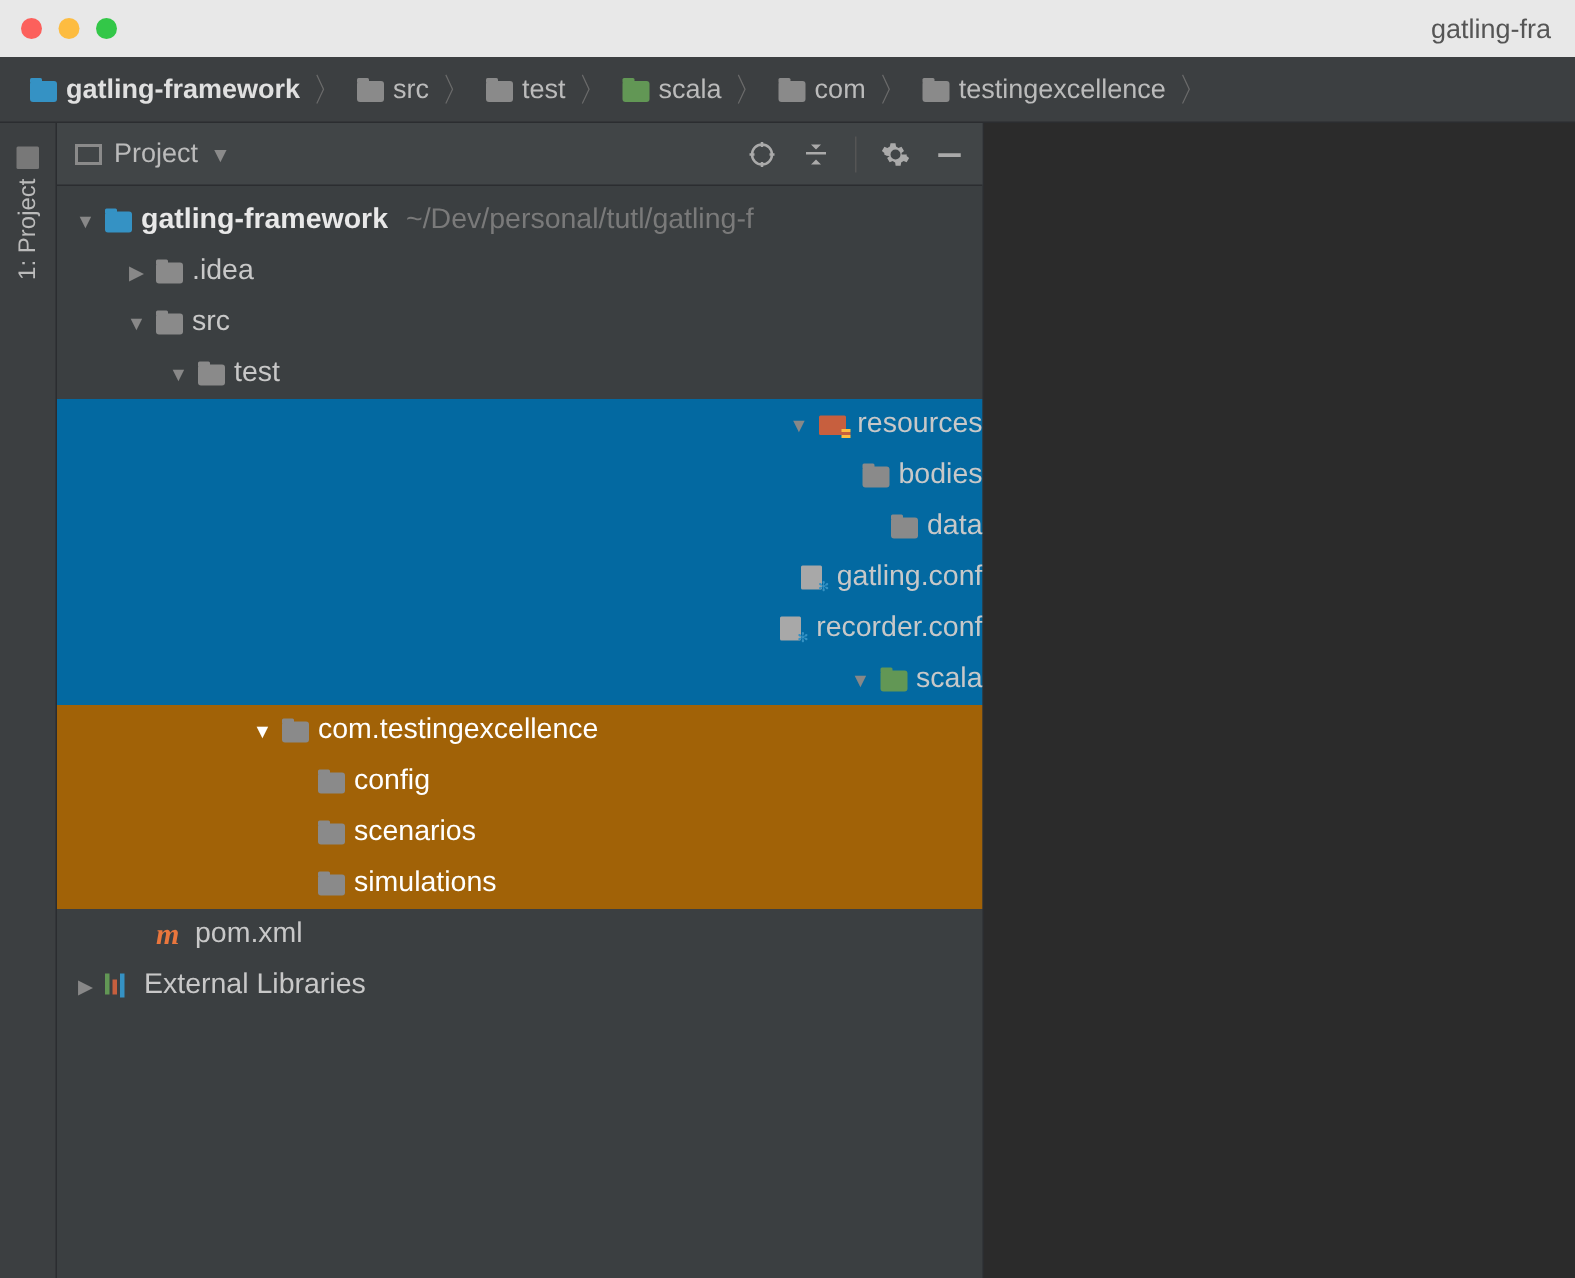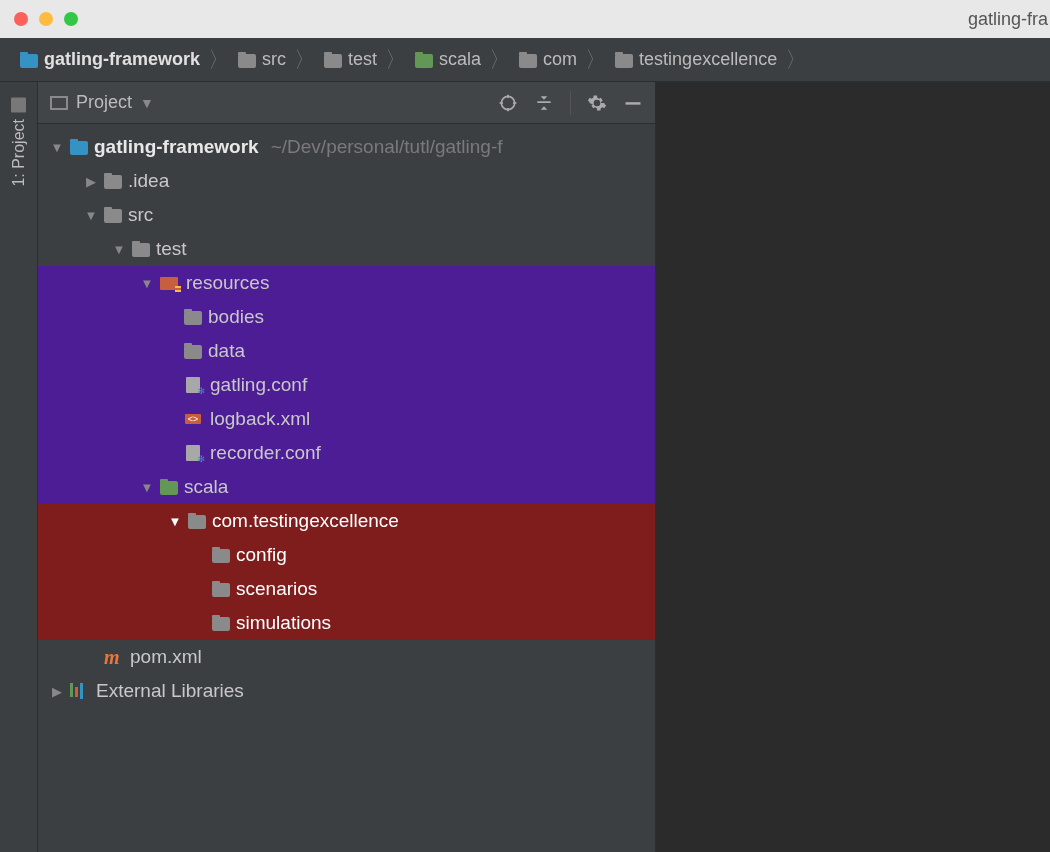--- a/index.html
+++ b/index.html
@@ -18,21 +18,21 @@
     background: #e8e8e8;
     display: flex;
     align-items: center;
     padding-left: 14px;
     gap: 11px;
   }
   .tl-circle { width: 14px; height: 14px; border-radius: 50%; }
   .tl-close { background: #fc605c; }
   .tl-min { background: #fdbc40; }
   .tl-max { background: #33c748; }
-  .titlebar-title { flex: 1; text-align: right; color: #555; font-size: 18px; padding-right: 2px; }
+  .titlebar-title { flex: 1; text-align: right; color: #555; font-size: 18px; padding-right: 16px; }
 
   
   .breadcrumb {
     height: 44px;
     background: #3c3f41;
     border-bottom: 1px solid #2b2d30;
     display: flex;
     align-items: center;
     padding-left: 16px;
     gap: 4px;
@@ -115,23 +115,23 @@
 
   
   .tree { padding: 6px 0; font-size: 19px; overflow-x:hidden; white-space:nowrap; }
   .tree-row {
     display: flex;
     align-items: center;
     height: 34px;
     padding-left: 12px;
     gap: 6px;
   }
-  .tree-row.selected-group { background: #7f1d1d; color: #fff; }
+  .tree-row.selected-group { background: #a16207; color: #fff; }
   .tree-row.selected-group .row-label { color: #fff; }
-  .tree-row.resource-group { background: #4c1d95; }
+  .tree-row.resource-group { background: #0369a1; justify-content: flex-end; }
   .chevron { width: 14px; color: #888; font-size: 13px; display:inline-flex; justify-content:center; }
   .chevron.down::before { content: "▼"; }
   .chevron.right::before { content: "▶"; }
   .spacer { display:inline-block; }
   .row-icon { width: 20px; height: 16px; display:inline-block; position:relative; flex-shrink:0; }
   .iml-icon::before { content:""; position:absolute; width:14px; height:16px; background:#8a8a8a; left:2px; border-radius:1px; }
   .iml-icon::after { content:""; position:absolute; width:6px; height:6px; background:#3592c4; bottom:-1px; right:-1px; border-radius:1px; }
   .conf-icon::before { content:""; position:absolute; width:14px; height:16px; background:#a8a8a8; left:2px; border-radius:1px; }
   .conf-icon::after { content:"✻"; position:absolute; font-size:9px; color:#3592c4; bottom:-3px; right:-1px; }
   .xml-icon::before { content:"<>"; position:absolute; font-size:9px; width:16px; height:10px; background:#c75f3e; color:#fff; left:1px; top:3px; line-height:10px; text-align:center; border-radius:1px; }
@@ -321,25 +321,20 @@
           </span>
         <span class="row-label">data</span>
       </div>
       <div class="tree-row resource-group">
         <span class="spacer" style="width:128px"></span>
         <span class="row-icon conf-icon"></span>
         <span class="row-label">gatling.conf</span>
       </div>
       <div class="tree-row resource-group">
         <span class="spacer" style="width:128px"></span>
-        <span class="row-icon xml-icon"></span>
-        <span class="row-label">logback.xml</span>
-      </div>
-      <div class="tree-row resource-group">
-        <span class="spacer" style="width:128px"></span>
         <span class="row-icon conf-icon"></span>
         <span class="row-label">recorder.conf</span>
       </div>
 
       <div class="tree-row resource-group">
         <span class="spacer" style="width:84px"></span>
         <span class="chevron down"></span>
         <span class="bc-folder folder-green">
             <span class="folder-tab"></span>
             <span class="folder-base"></span>

